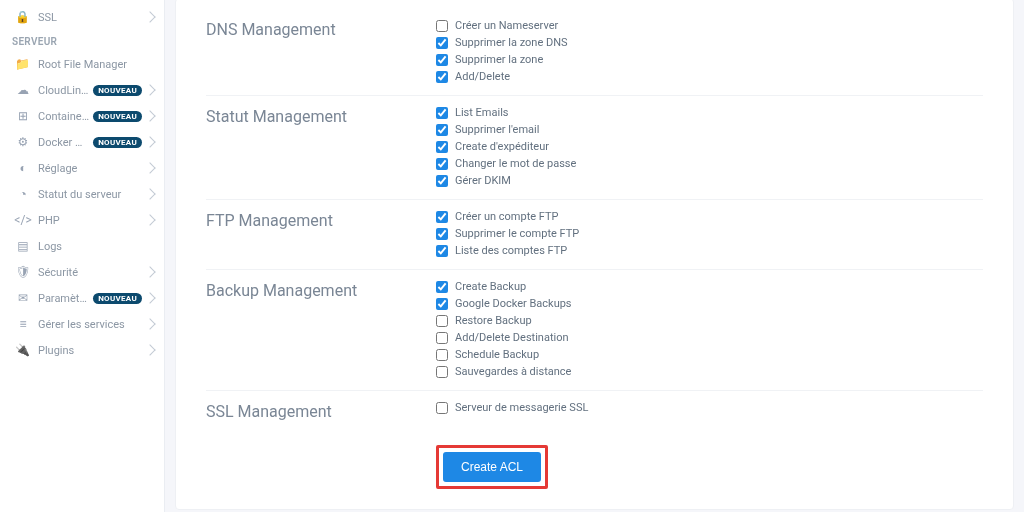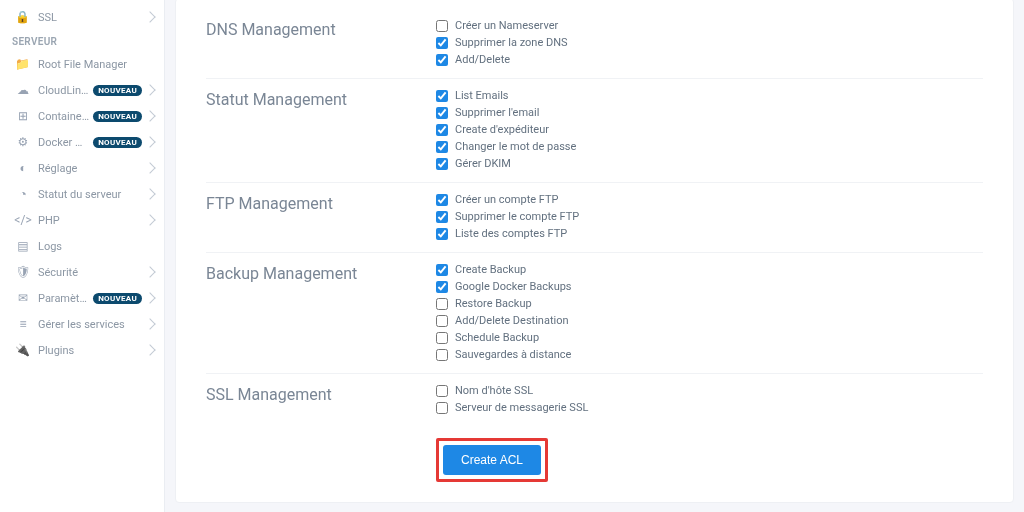--- a/index.html
+++ b/index.html
@@ -218,20 +218,24 @@
               <label class="check-line">
                 <input type="checkbox" style="">
                 <span>Créer un Nameserver</span>
               </label>
               <label class="check-line">
                 <input type="checkbox" checked="" style="">
                 <span>Supprimer la zone DNS</span>
               </label>
               <label class="check-line">
                 <input type="checkbox" checked="" style="">
+                <span>Supprimer la zone</span>
+              </label>
+              <label class="check-line">
+                <input type="checkbox" checked="" style="">
                 <span>Add/Delete</span>
               </label>
             </div>
           </div>
           <div class="form-row">
             <div class="form-label">Statut Management</div>
             <div class="form-controls">
               <label class="check-line">
                 <input type="checkbox" checked="" style="">
                 <span>List Emails</span>
@@ -296,24 +300,20 @@
               </label>
               <label class="check-line">
                 <input type="checkbox" style="">
                 <span>Sauvegardes à distance</span>
               </label>
             </div>
           </div>
           <div class="form-row">
             <div class="form-label">SSL Management</div>
             <div class="form-controls">
-              <label class="check-line">
-                <input type="checkbox" style="">
-                <span>Nom d'hôte SSL</span>
-              </label>
               <label class="check-line">
                 <input type="checkbox" style="">
                 <span>Serveur de messagerie SSL</span>
               </label>
             </div>
           </div>
         </div>
       <div class="submit-wrap">
         <span class="submit-highlight">
           <button class="btn-primary">Create ACL</button>

